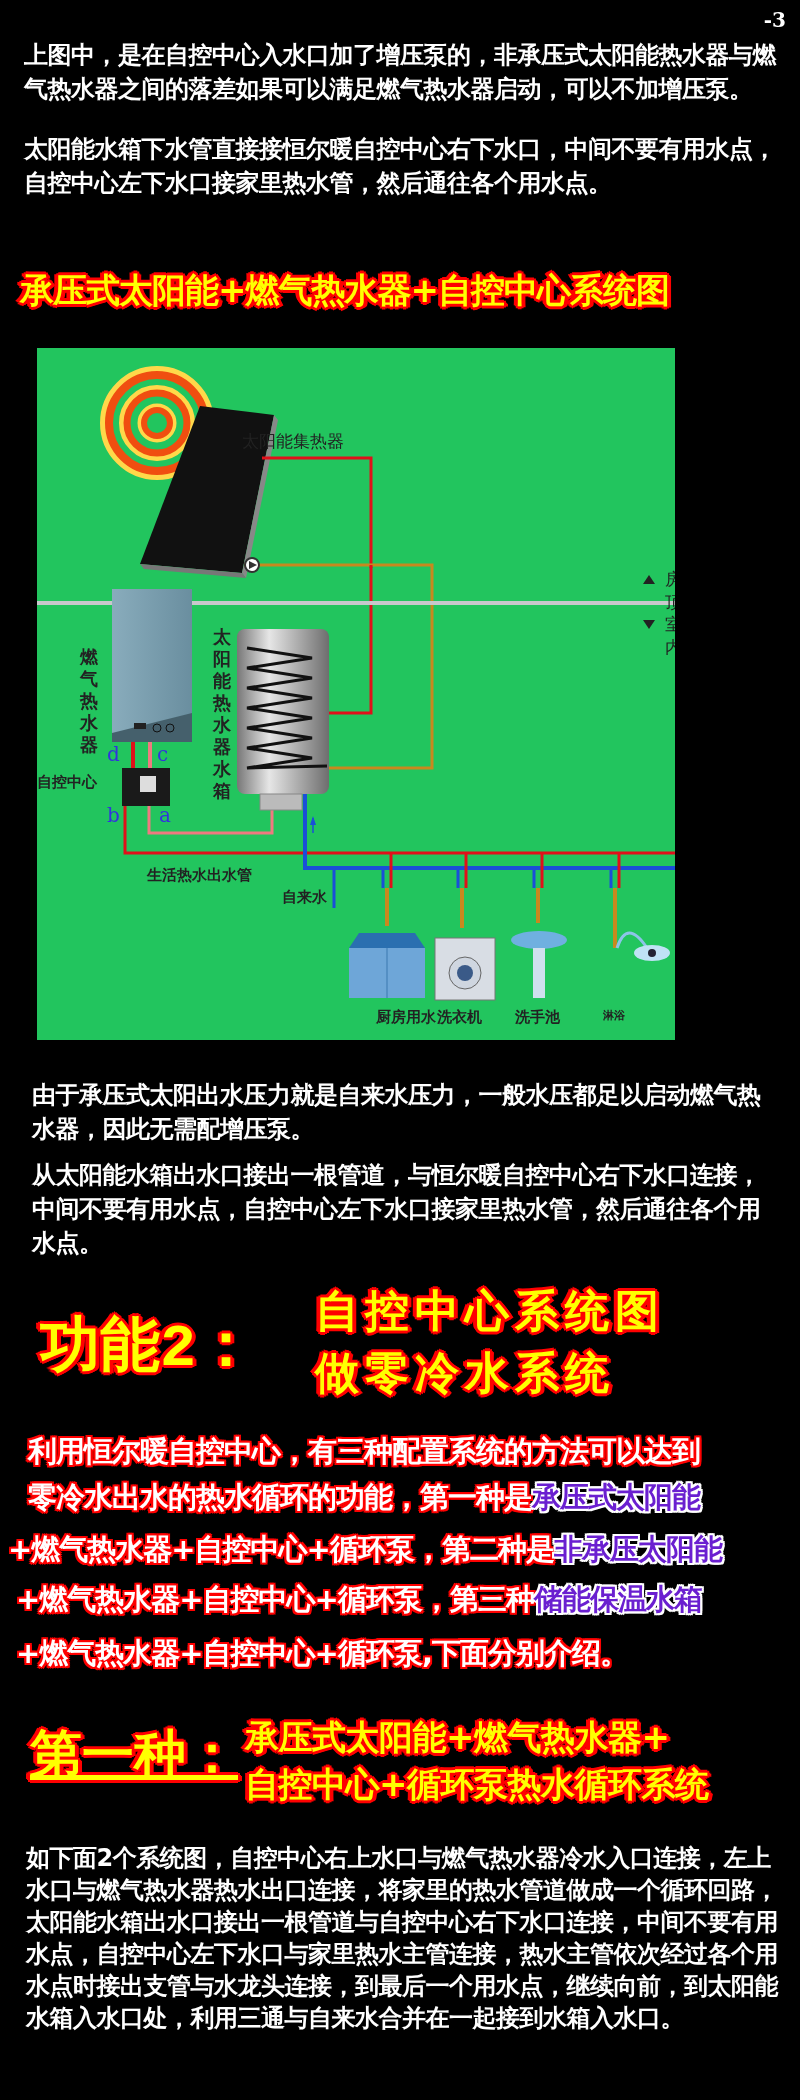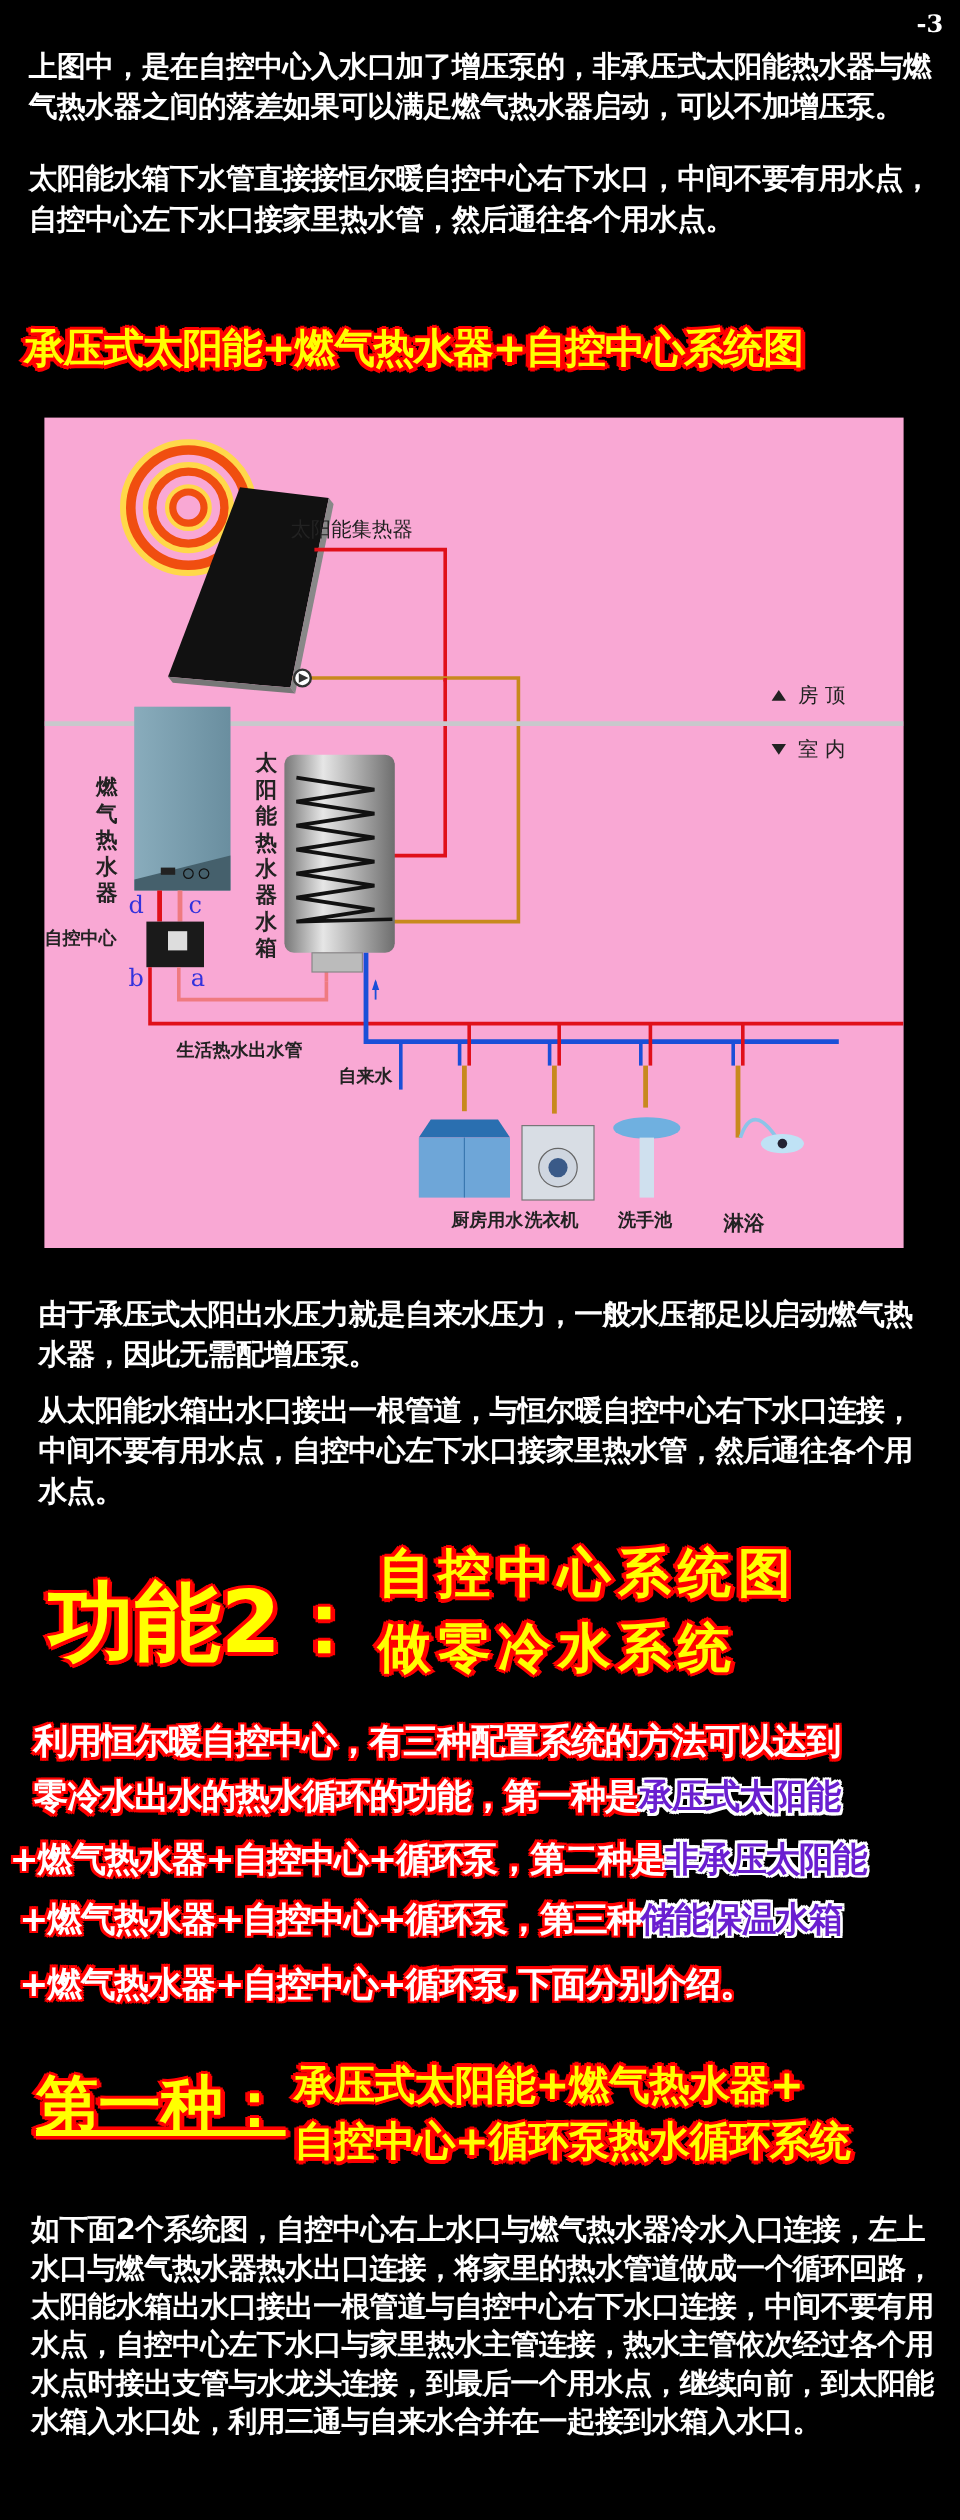--- a/index.html
+++ b/index.html
@@ -7,32 +7,32 @@
          font-family:"DejaVu Sans", "Liberation Sans", sans-serif; color:#fff; }
   .abs { position:absolute; }
   .pagenum { right:14px; top:8px; font-family:"DejaVu Serif", "Liberation Serif", serif; font-weight:bold; font-size:20px; }
   .para { left:24px; width:760px; font-size:24px; line-height:34px; font-weight:bold; letter-spacing:-0.5px; }
   .para p { margin:0; }
   .hl { color:#ffff00; font-weight:bold; -webkit-text-stroke:0; 
         text-shadow: 3px 0 0 #ff0000, -3px 0 0 #ff0000, 0 3px 0 #ff0000, 0 -3px 0 #ff0000,
                      2px 2px 0 #ff0000, -2px -2px 0 #ff0000, 2px -2px 0 #ff0000, -2px 2px 0 #ff0000,
                      4px 1px 0 #ff0000, -4px -1px 0 #ff0000; }
   .title1 { left:20px; top:268px; width:760px; font-size:34px; letter-spacing:-1px; }
-  .func-big { left:40px; top:1305px; font-size:72px; }
+  .func-big { left:40px; top:1305px; font-size:60px;font-family:Liberation Mono, monospace; }
   .func-r { left:315px; font-size:44px; letter-spacing:6px; }
   .red-white { color:#fff; font-weight:bold; font-size:29px; letter-spacing:-1px;
         text-shadow: 2px 0 0 #ff0000, -2px 0 0 #ff0000, 0 2px 0 #ff0000, 0 -2px 0 #ff0000,
                      2px 2px 0 #ff0000, -2px -2px 0 #ff0000, 2px -2px 0 #ff0000, -2px 2px 0 #ff0000; }
   .purple { color:#6a1fd0;
         text-shadow: 2px 0 0 #fff, -2px 0 0 #fff, 0 2px 0 #fff, 0 -2px 0 #fff,
                      2px 2px 0 #fff, -2px -2px 0 #fff, 2px -2px 0 #fff, -2px 2px 0 #fff; }
   .first-big { left:30px; top:1720px; font-size:52px;text-decoration:underline; }
   .first-r { left:245px; font-size:34px; letter-spacing:-0.5px; }
   
-  .diagram { left:37px; top:348px; width:716px; height:692px; background:#f9a8d4; overflow:hidden; }
+  .diagram { left:37px; top:348px; width:638px; height:692px; background:#22c55e; overflow:hidden; }
   .dlabel { position:absolute; color:#222; font-size:17px; font-weight:normal; }
   .vlabel { position:absolute; color:#222; font-size:18px; line-height:22px; width:20px; text-align:center; font-weight:bold; }
   .letter { position:absolute; color:#3333dd; font-family:"DejaVu Serif","Liberation Serif",serif; font-size:20px; }
 </style>
 </head>
 <body>
 
 <div class="abs pagenum">-3</div>
 
 <div class="abs para" style="top:38px;">
@@ -164,21 +164,21 @@
   <div class="dlabel" style="left:0px;top:425px;font-weight:bold;font-size:15px;">自控中心</div>
   <div class="letter" style="left:70px;top:394px;">d</div>
   <div class="letter" style="left:120px;top:394px;">c</div>
   <div class="letter" style="left:70px;top:455px;">b</div>
   <div class="letter" style="left:122px;top:455px;">a</div>
   <div class="dlabel" style="left:110px;top:518px;font-weight:bold;font-size:15px;">生活热水出水管</div>
   <div class="dlabel" style="left:245px;top:540px;font-weight:bold;font-size:15px;">自来水</div>
   <div class="dlabel" style="left:312px;top:660px;font-weight:bold;font-size:15px;margin-left:27px;">厨房用水</div>
   <div class="dlabel" style="left:400px;top:660px;font-weight:bold;font-size:15px;">洗衣机</div>
   <div class="dlabel" style="left:478px;top:660px;font-weight:bold;font-size:15px;">洗手池</div>
-  <div class="dlabel" style="left:566px;top:660px;font-weight:bold;font-size:17px;">淋浴</div>
+  <div class="dlabel" style="left:566px;top:660px;font-weight:bold;font-size:11px;">淋浴</div>
 </div>
 
 <div class="abs para" style="top:1078px;left:32px;width:740px;">
   <p>由于承压式太阳出水压力就是自来水压力，一般水压都足以启动燃气热水器，因此无需配增压泵。</p>
   <p style="margin-top:12px;">从太阳能水箱出水口接出一根管道，与恒尔暖自控中心右下水口连接，中间不要有用水点，自控中心左下水口接家里热水管，然后通往各个用水点。</p>
 </div>
 
 <div class="abs hl func-big">功能2：</div>
 <div class="abs hl func-r" style="top:1282px;">自控中心系统图</div>
 <div class="abs hl func-r" style="top:1344px;">做零冷水系统</div>

